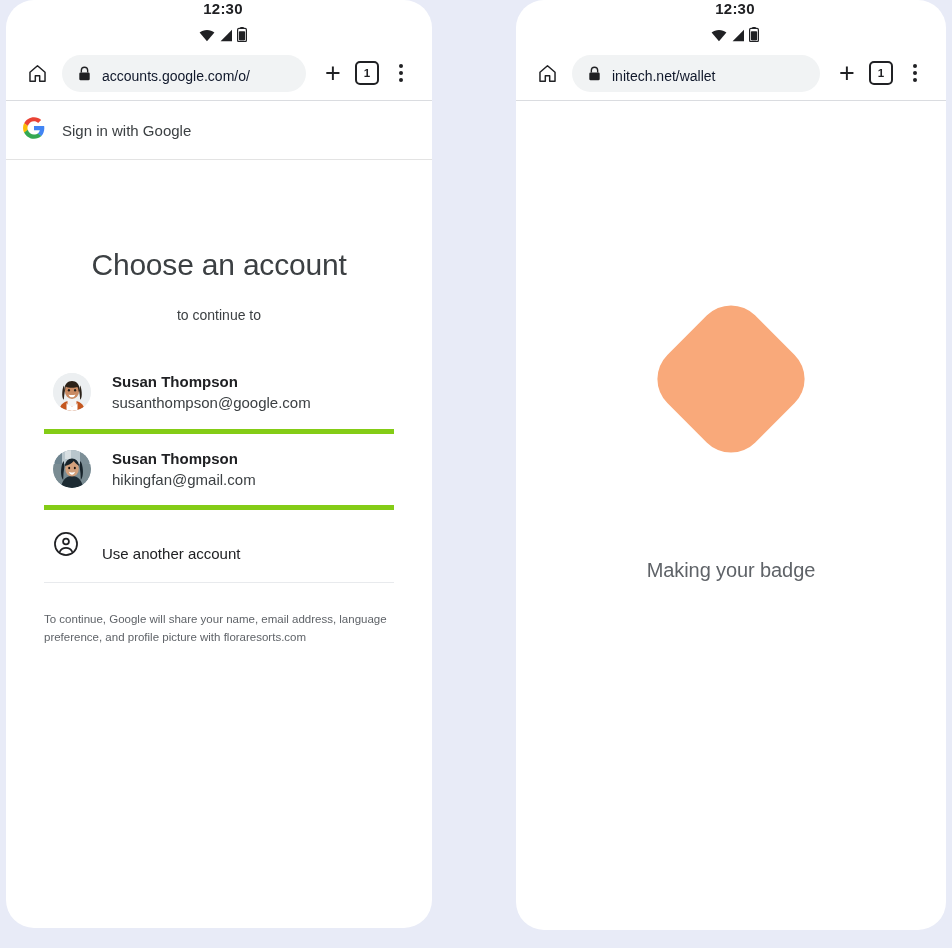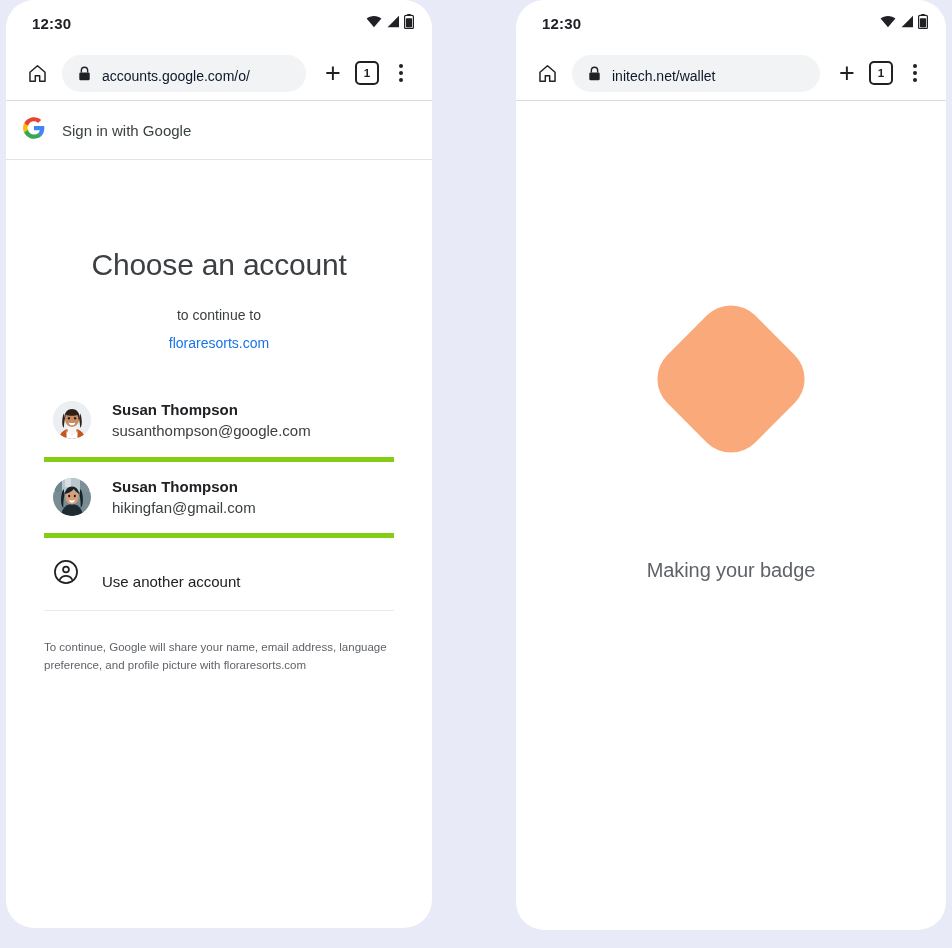--- a/index.html
+++ b/index.html
@@ -37,20 +37,21 @@
   }
 
   
   .status-bar {
     height: 46px;
     display: flex;
     align-items: center;
     justify-content: space-between;
     padding: 0 18px 0 26px;
     box-sizing: border-box;
+    flex-direction: column;
   }
   .status-time {
     font-size: 15px;
     font-weight: bold;
     color: #202124;
     letter-spacing: 0.2px;
   }
   .status-icons {
     display: flex;
     align-items: center;
@@ -323,21 +324,20 @@
         <path fill="#34A853" d="M24 47.5c6.5 0 11.9-2.1 15.9-5.8l-7.6-5.9c-2.1 1.4-4.9 2.3-8.3 2.3-6.3 0-11.6-4.5-13.5-10.5l-7.9 6.1C6.5 42.1 14.6 47.5 24 47.5z"></path>
       </svg>
     </span>
     <span class="gsi-title">Sign in with Google</span>
   </div>
   <div class="gsi-sep"></div>
 
   <div class="chooser">
     <h1 class="heading">Choose an account</h1>
     <div class="subtitle">to continue to</div>
-    <div class="domain-link" style="color: rgb(26, 115, 232);">floraresorts.com</div>
 
     <div class="account-list">
 
       <div class="account-row">
         <div class="avatar">
           <svg width="38" height="38" viewBox="0 0 38 38">
             <defs>
                 <clipPath id="c1">
                   <circle cx="19" cy="19" r="19"></circle>
                 </clipPath>

